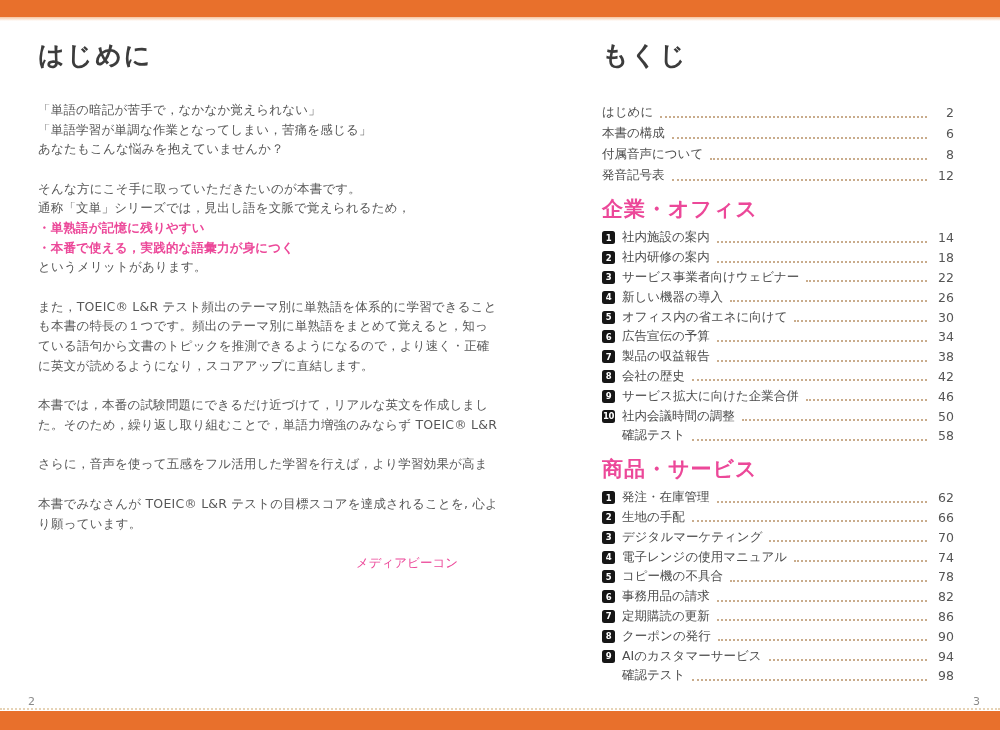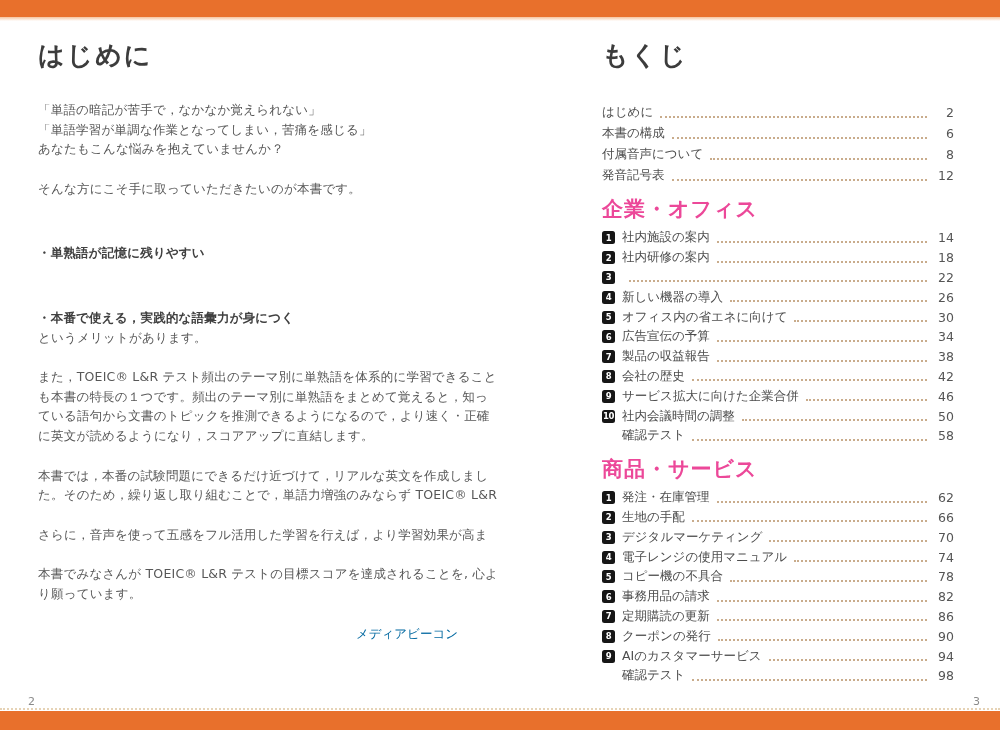--- a/index.html
+++ b/index.html
@@ -29,24 +29,24 @@
   .page-right { left:602px; width:352px; }
 
   .page-title {
     margin:0; font-size:26px; font-weight:700; color:#3c3c3c; letter-spacing:2px;
   }
 
   
   .intro-body { margin-top:27px; color:#575757; font-size:12.5px; }
   .para { margin:0 0 20px 0; }
   .line { line-height:19.6px; white-space:nowrap; letter-spacing:0.2px; }
-  .line.bold { font-weight:700; color:#404040;margin-top:45px; }
+  .line.bold { font-weight:700; color:#ec4899; }
   .signature {
     margin-top:22px; padding-right:32px; text-align:right;
-    color:#0369a1; font-size:12.5px;
+    color:#ec4899; font-size:12.5px;
   }
 
   
   .toc-front { margin-top:29px; }
   .toc-row {
     display:flex; align-items:center; height:21px;
     font-size:12.5px; color:#4d4d4d;
   }
   .toc-section .toc-row { height:19.8px; }
   .section-heading {
@@ -83,20 +83,21 @@
   <div class="page page-left">
     <h1 class="page-title">はじめに</h1>
     <div class="intro-body" id="intro-body">
         <div class="para">
           <div class="line">「単語の暗記が苦手で，なかなか覚えられない」</div>
           <div class="line">「単語学習が単調な作業となってしまい，苦痛を感じる」</div>
           <div class="line">あなたもこんな悩みを抱えていませんか？</div>
         </div>
         <div class="para">
           <div class="line">そんな方にこそ手に取っていただきたいのが本書です。</div>
+          <div class="line">通称「文単」シリーズでは，見出し語を文脈で覚えられるため，</div>
           <div class="line bold">・単熟語が記憶に残りやすい</div>
           <div class="line bold">・本番で使える，実践的な語彙力が身につく</div>
           <div class="line">というメリットがあります。</div>
         </div>
         <div class="para">
           <div class="line">また，TOEIC® L&amp;R テスト頻出のテーマ別に単熟語を体系的に学習できること</div>
           <div class="line">も本書の特長の１つです。頻出のテーマ別に単熟語をまとめて覚えると，知っ</div>
           <div class="line">ている語句から文書のトピックを推測できるようになるので，より速く・正確</div>
           <div class="line">に英文が読めるようになり，スコアアップに直結します。</div>
         </div>
@@ -149,20 +150,21 @@
             <span class="toc-page">14</span>
           </div>
           <div class="toc-row">
             <span class="badge">2</span>
             <span class="toc-label">社内研修の案内</span>
             <span class="leader"></span>
             <span class="toc-page">18</span>
           </div>
           <div class="toc-row">
             <span class="badge">3</span>
+            <span class="toc-label">サービス事業者向けウェビナー</span>
             <span class="leader"></span>
             <span class="toc-page">22</span>
           </div>
           <div class="toc-row">
             <span class="badge">4</span>
             <span class="toc-label">新しい機器の導入</span>
             <span class="leader"></span>
             <span class="toc-page">26</span>
           </div>
           <div class="toc-row">

